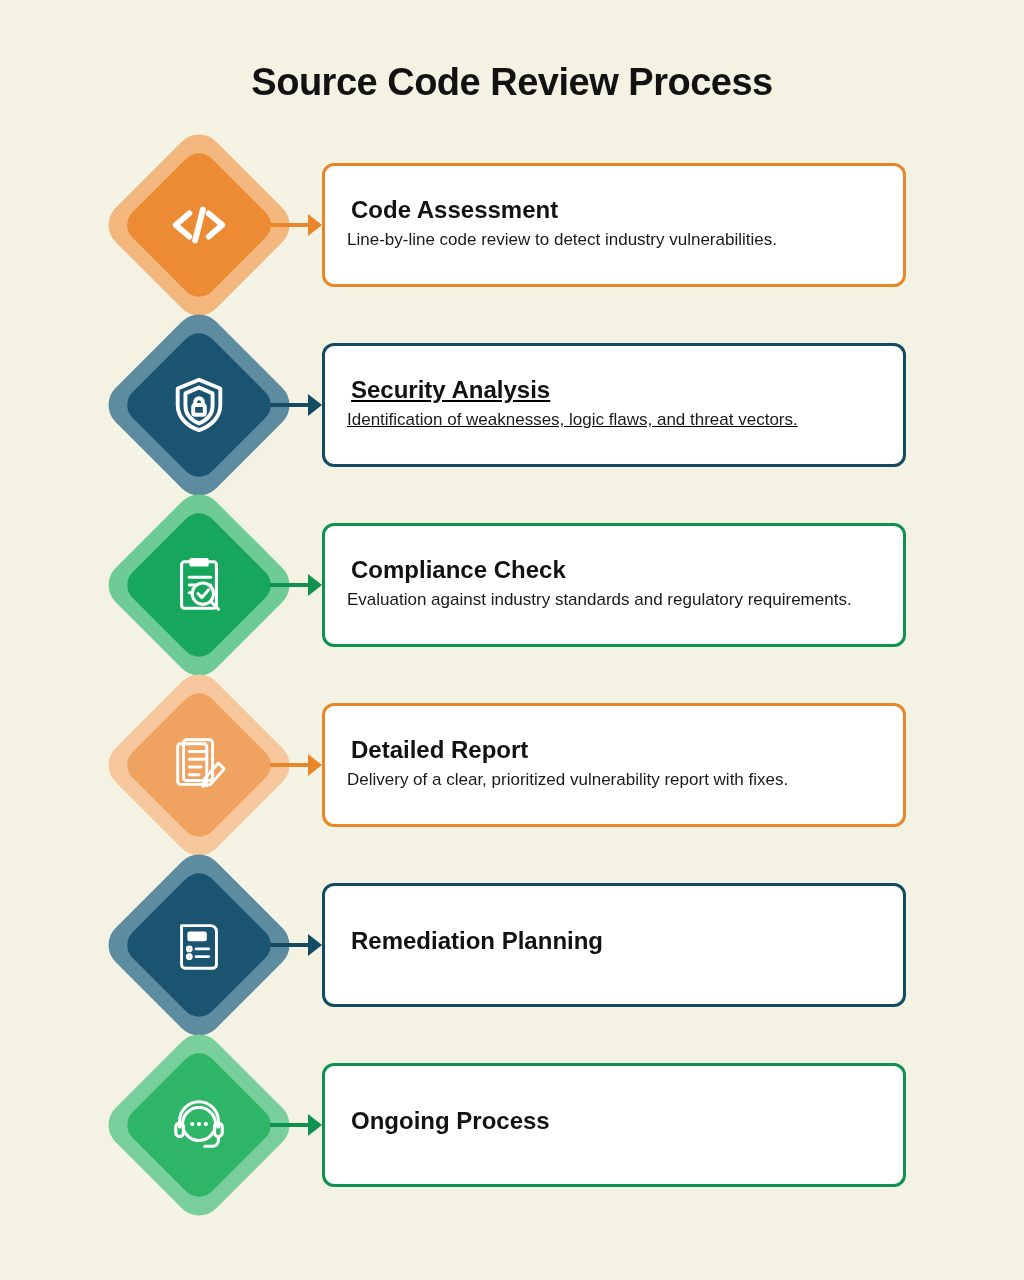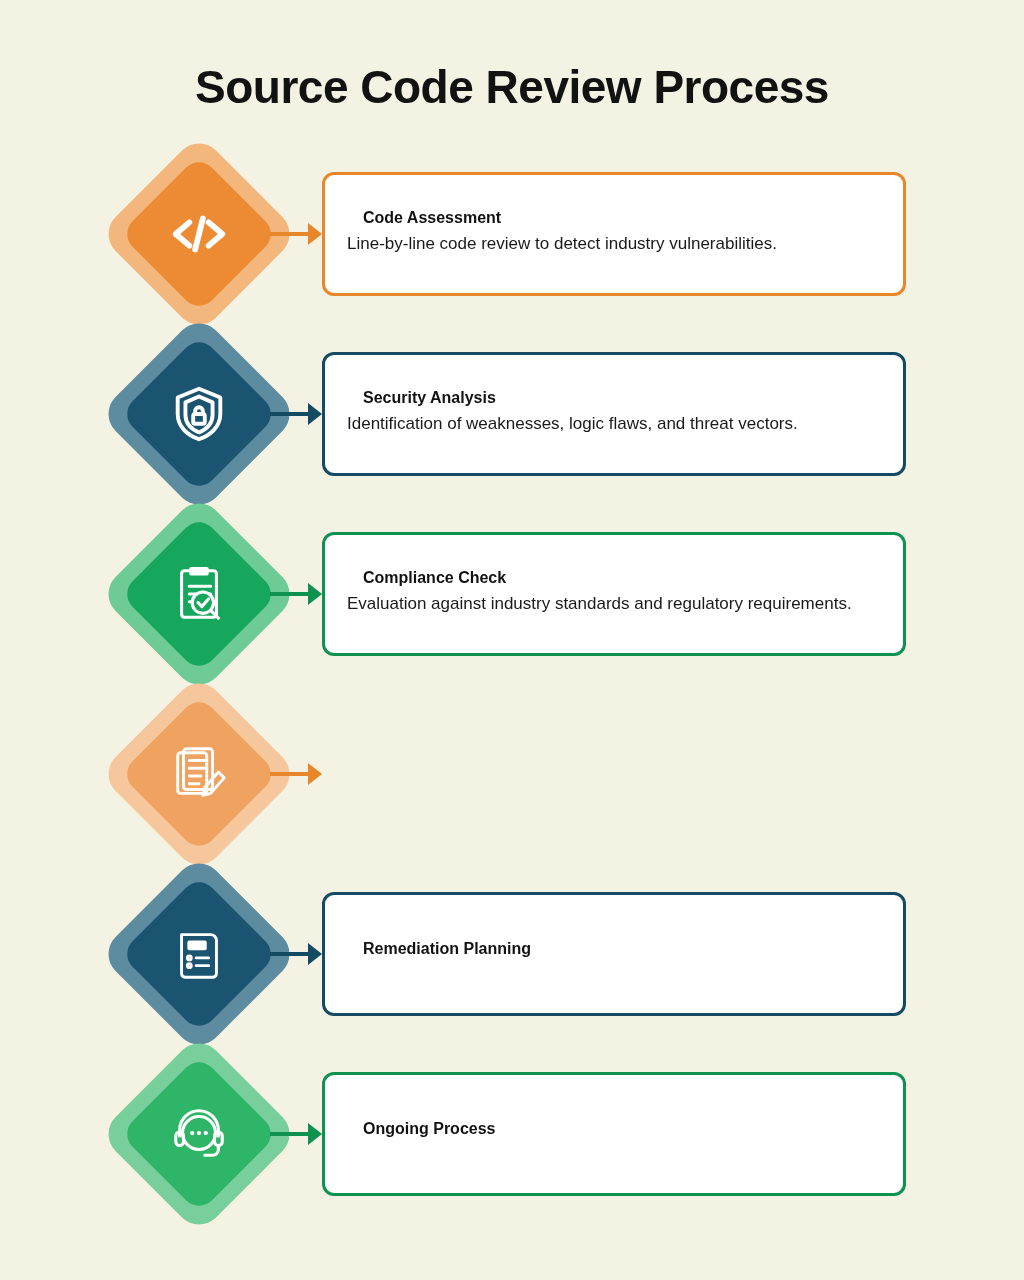--- a/index.html
+++ b/index.html
@@ -14,21 +14,21 @@
     overflow: hidden;
   }
   .page {
     position: relative;
     width: 1024px;
     height: 1280px;
     box-sizing: border-box;
   }
   .page-title {
     text-align: center;
-    font-size: 46px;
+    font-size: 38px;
     font-weight: bold;
     color: #121212;
     letter-spacing: -0.5px;
     margin: 0;
     padding-top: 62px;
     padding-bottom: 0;
     line-height: 1.1;
   }
   .steps {
     margin-top: 42px;
@@ -109,24 +109,24 @@
     border-radius: 12px;
     background: #ffffff;
     padding: 16px 22px 18px 22px;
     box-sizing: border-box;
     min-height: 124px;
     display: flex;
     flex-direction: column;
     justify-content: center;
   }
   .card-title {
-    font-size: 16px;
+    font-size: 24px;
     font-weight: bold;
     color: #121212;
-    margin: 0 0 6px 16px;
+    margin: 0 0 6px 4px;
     line-height: 1.15;
   }
   .card-desc {
     font-size: 17px;
     color: #1a1a1a;
     line-height: 1.35;
     margin: 0;
   }
 </style>
 </head>
@@ -169,21 +169,21 @@
             <path d="M32 14 L46 20 V33 C46 42 39 48 32 51 C25 48 18 42 18 33 V20 Z"></path>
             <rect x="26" y="32" width="12" height="10" rx="2"></rect>
             <path d="M28 32 V29 a4 4 0 0 1 8 0 v3"></path>
           </svg>
         </div>
       </div>
       <div class="connector">
         <div class="line" style="background:#134b63;"></div>
         <div class="arrow" style="border-left-color:#134b63;"></div>
       </div>
-      <div class="card" style="border-color:#134b63;">
+      <div class="card" style="border-color:#134b63;text-decoration:underline;">
         <div class="card-title">Security Analysis</div>
         <div class="card-desc">Identification of weaknesses, logic flaws, and threat vectors.</div>
       </div>
     </div>
 
     <div class="step">
       <div class="diamond-wrap">
         <div class="diamond" style="width:142px;height:142px;margin-left:-71px;margin-top:-71px;background:#6ecb96;border-radius:24px;"></div>
         <div class="diamond" style="background:#17a75c;"></div>
         <div class="diamond-icon">
@@ -222,20 +222,24 @@
             <line x1="22" y1="34" x2="34" y2="34"></line>
             <line x1="22" y1="42" x2="32" y2="42"></line>
             <path d="M38 46 L52 30 L58 36 L44 52 L36 54 Z"></path>
           </svg>
         </div>
       </div>
       <div class="connector">
         <div class="line" style="background:#e8862a;"></div>
         <div class="arrow" style="border-left-color:#e8862a;"></div>
       </div>
+      <div class="card" style="border-color:#e8862a;">
+        <div class="card-title">Detailed Report</div>
+        <div class="card-desc">Delivery of a clear, prioritized vulnerability report with fixes.</div>
+      </div>
     </div>
 
     <div class="step">
       <div class="diamond-wrap">
         <div class="diamond" style="width:142px;height:142px;margin-left:-71px;margin-top:-71px;background:#5d8ba0;border-radius:24px;"></div>
         <div class="diamond" style="background:#1b5470;"></div>
         <div class="diamond-icon">
           <svg viewBox="0 0 64 64" fill="none" stroke="#ffffff" stroke-width="3" stroke-linecap="round" stroke-linejoin="round">
             <path d="M14 12 h30 a6 6 0 0 1 6 6 v34 a4 4 0 0 1 -4 4 H18 a4 4 0 0 1 -4 -4 Z"></path>
             <rect x="20" y="18" width="20" height="10" rx="2" fill="#ffffff" stroke="none"></rect>

